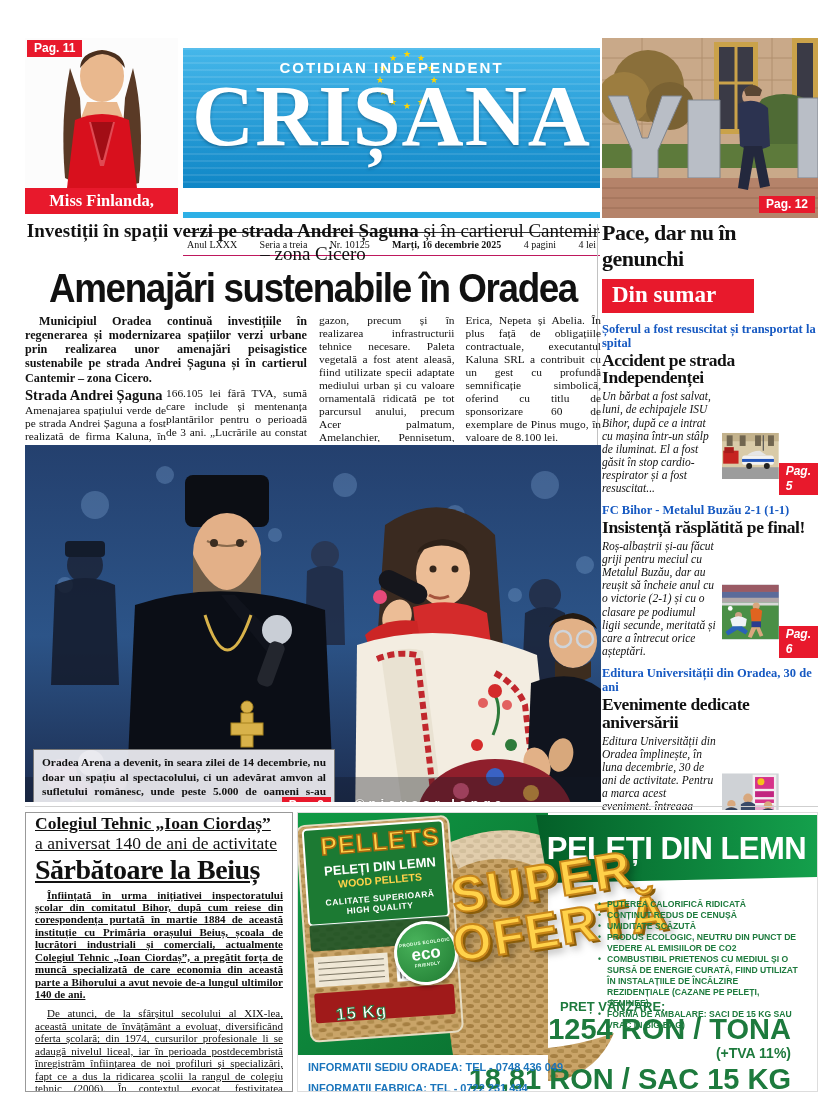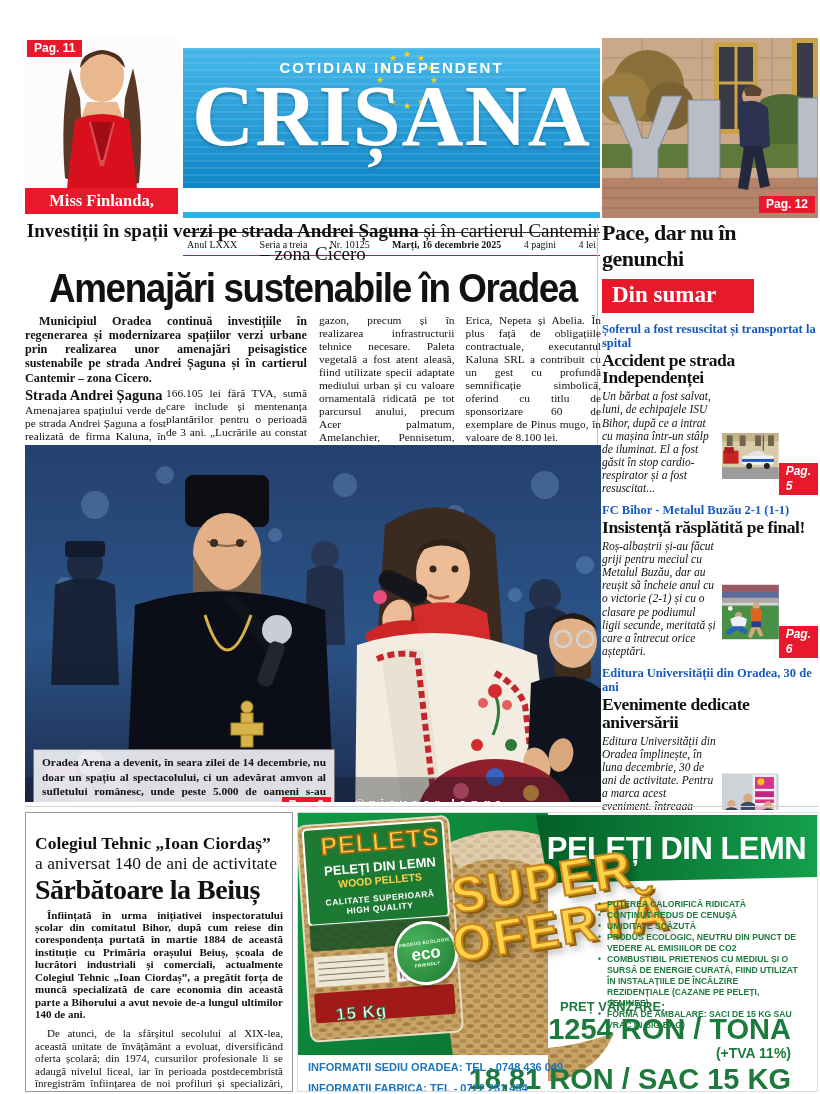--- a/index.html
+++ b/index.html
@@ -81,21 +81,21 @@
   .caption{position:absolute;left:8px;bottom:9px;width:302px;box-sizing:border-box;border:1px solid #777;
            background:rgba(233,233,238,.95);padding:5px 8px 4px;font-weight:700;font-size:11.4px;
            line-height:1.26;text-align:justify;}
   .caption .pbadge{position:absolute;right:3px;bottom:3px;}
   .credit{position:absolute;left:330px;bottom:16px;color:#fff;font-family:"Liberation Sans",sans-serif;
           font-weight:700;font-size:13px;letter-spacing:4px;text-shadow:0 1px 2px rgba(0,0,0,.6);}
 
   
   .bottom{position:absolute;left:25px;top:812px;width:793px;height:280px;display:flex;gap:4px;}
   .beius{width:268px;flex:0 0 268px;box-sizing:border-box;border:1px solid #999;
-         padding:20px 9px;overflow:hidden;}
+         padding:0 9px;overflow:hidden;text-decoration:underline;}
   .b-kicker1{font-weight:700;font-size:17.5px;line-height:1.15;}
   .b-kicker2{font-size:17.5px;line-height:1.15;}
   .b-head{font-weight:700;font-size:28px;line-height:1.05;letter-spacing:-.5px;margin:2px 0 4px;}
   .b-para{font-size:11px;line-height:1.13;text-align:justify;text-indent:12px;}
   .b-para.bold{font-weight:700;}
   .b-para+.b-para{margin-top:7px;}
 
   
   .ad{position:relative;flex:1;overflow:hidden;background:#fff;border:1px solid #ddd;box-sizing:border-box;
       font-family:"Liberation Sans",sans-serif;}

